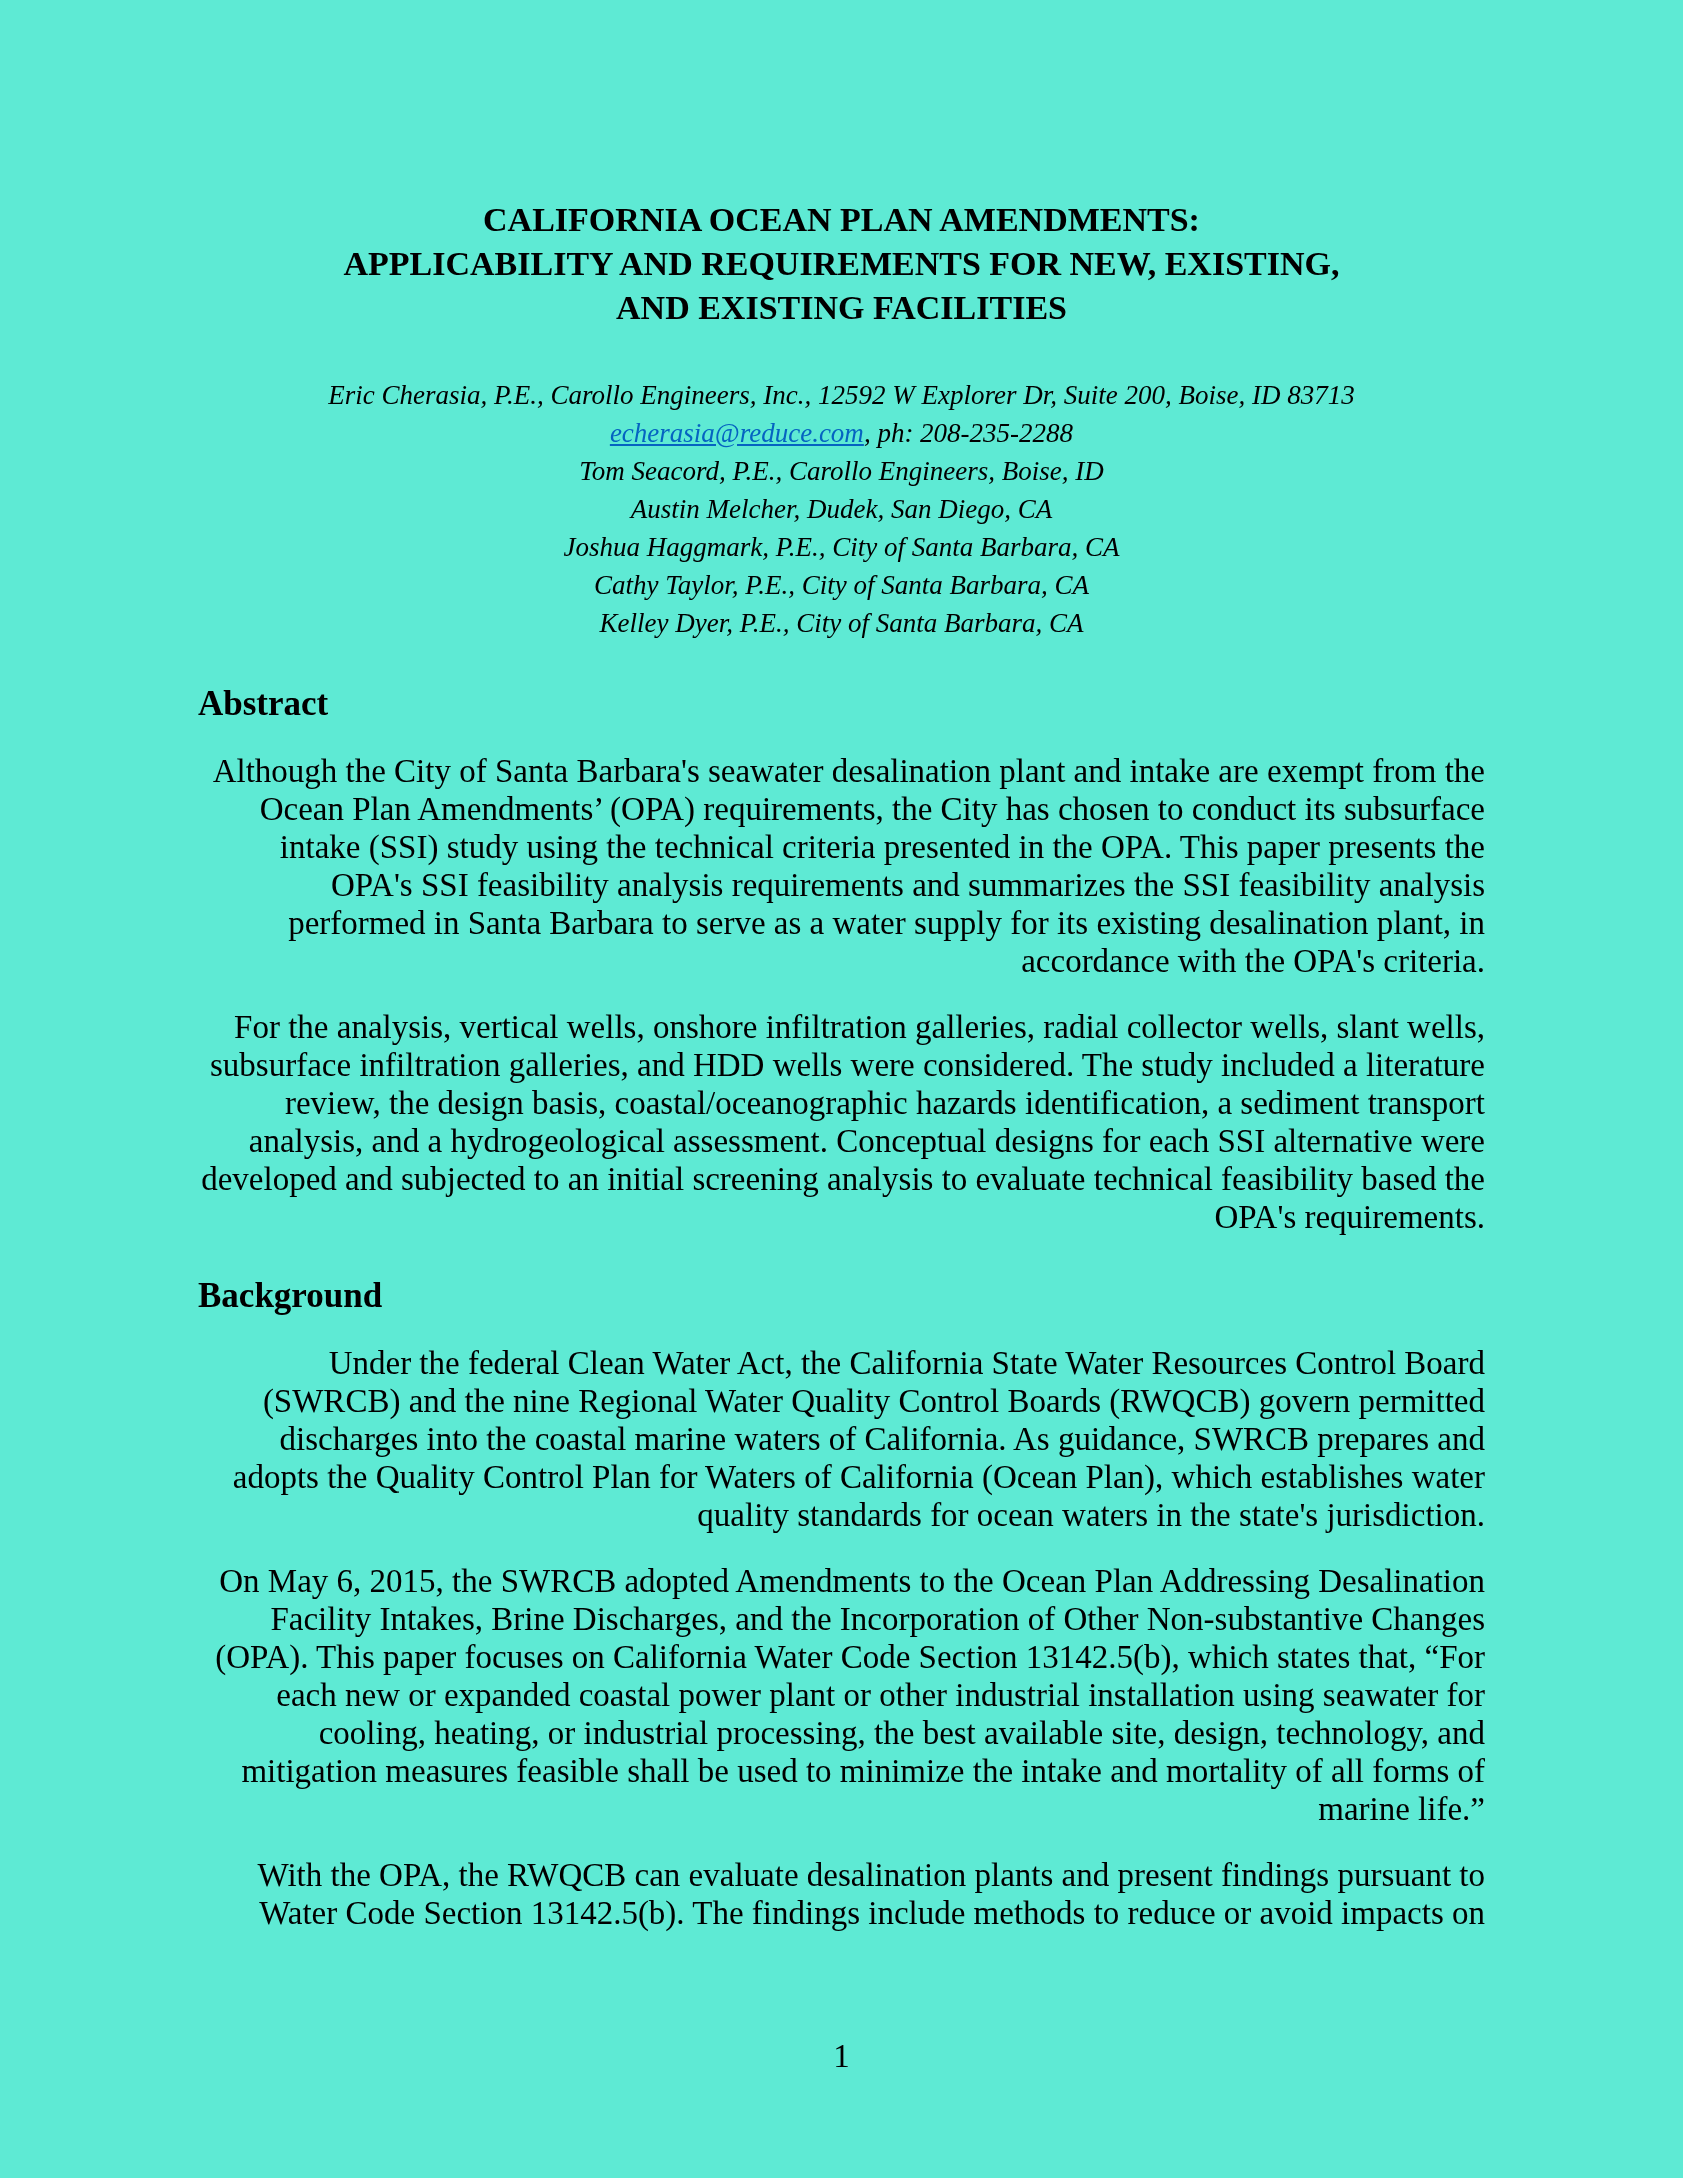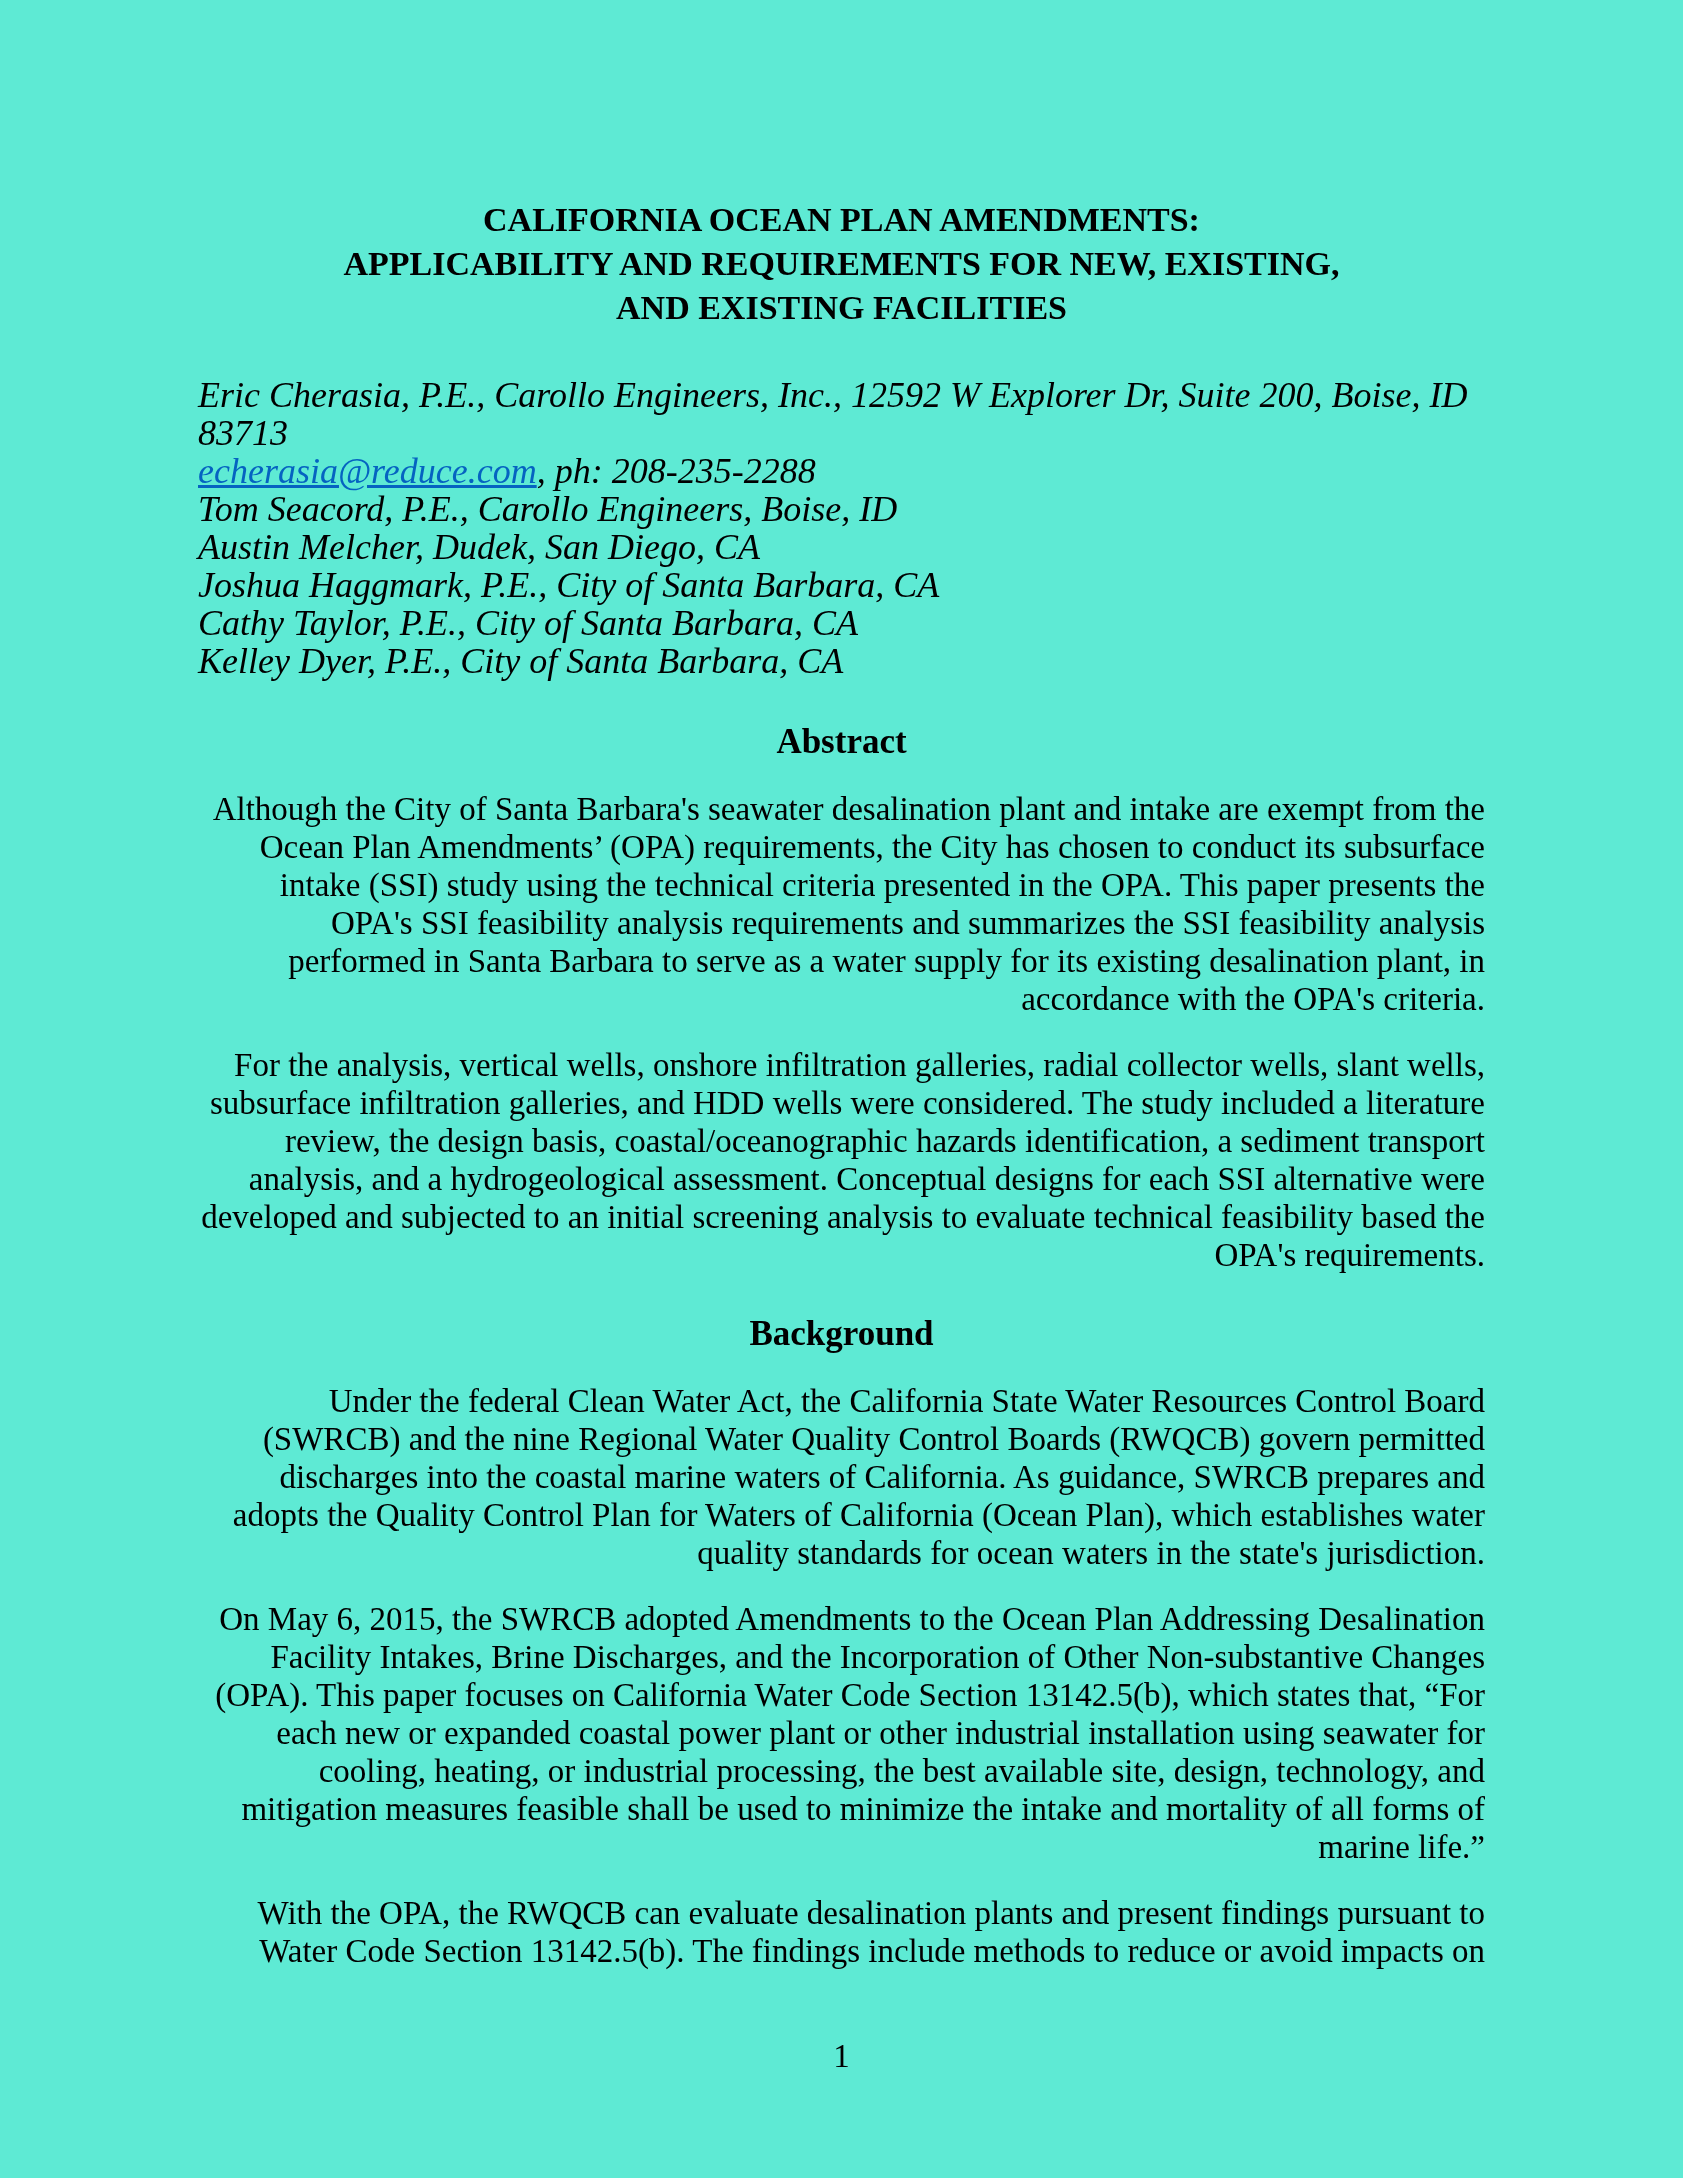--- a/index.html
+++ b/index.html
@@ -27,33 +27,32 @@
     width: 1287px;
   }
   .title-block {
     text-align: center;
     font-weight: 700;
     font-size: 34px;
     line-height: 44px;
   }
   .authors {
     margin-top: 46px;
-    text-align: left;
+    text-align: center;
     font-style: italic;
-    font-size: 36px;
+    font-size: 27px;
     line-height: 38px;
   }
   .email {
     color: #0563C1;
     text-decoration: underline;
     cursor: pointer;
   }
   .heading {
     margin: 42px 0 0 0;
-    text-align: center;
     font-weight: 700;
     font-size: 35px;
     line-height: 40px;
   }
   .heading.bg {
     margin-top: 40px;
   }
   .para {
     margin: 28px 0 0 0;
     font-size: 33px;

